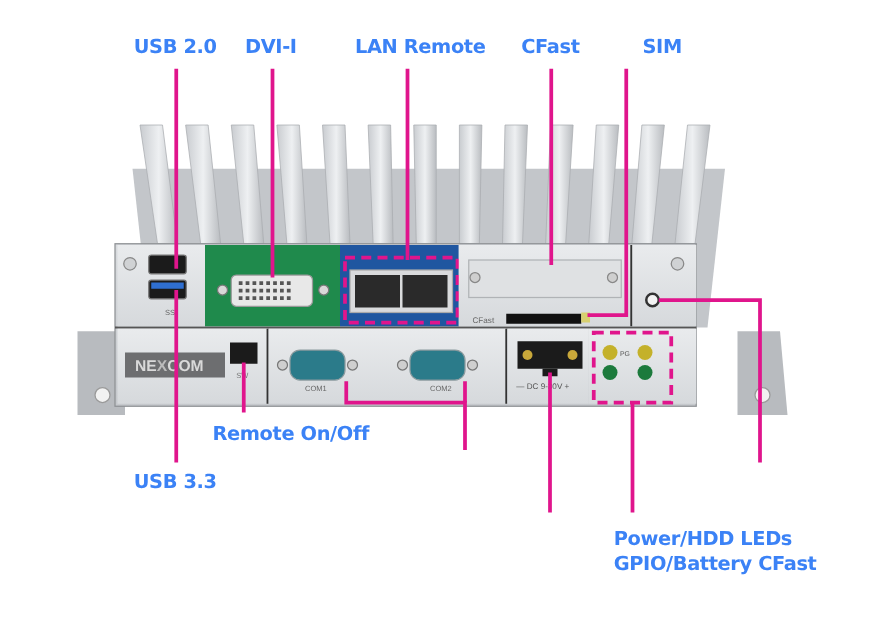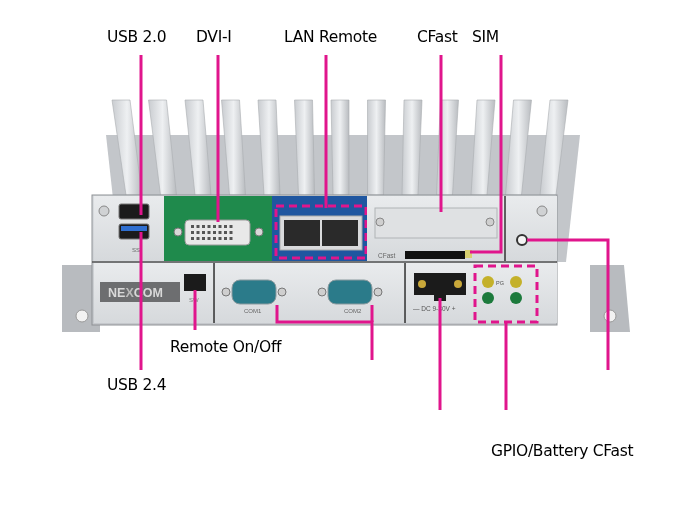--- a/index.html
+++ b/index.html
@@ -1,18 +1,18 @@
 <!DOCTYPE html>
 <html><head>
 <meta charset="utf-8">
 <style>
   html, body { margin:0; padding:0; background:#ffffff; }
   body { width:700px; height:515px; position:relative; overflow:hidden; font-family:"Liberation Sans", sans-serif; }
   #stage { position:absolute; left:0; top:0; width:700px; height:515px; }
-  .label { position:absolute; font-family:"DejaVu Sans", sans-serif; font-weight:normal; font-size:15.5px; color:#000000; white-space:nowrap; letter-spacing:-0.3px; line-height:19px; }
+  .label { position:absolute; font-family:"DejaVu Sans", sans-serif; font-weight:bold; font-size:15.5px; color:#3b82f6; white-space:nowrap; letter-spacing:-0.3px; line-height:19px; }
 </style>
 </head>
 <body>
 
 <div id="stage">
   <svg id="device-svg" width="700" height="515" viewBox="0 0 700 515">
     <defs>
       <linearGradient id="finGrad" x1="0" y1="0" x2="1" y2="0">
         <stop offset="0" stop-color="#c9ccd0"></stop>
         <stop offset="0.5" stop-color="#eef0f2"></stop>
@@ -158,18 +158,19 @@
       <polyline points="440,298 440,410"></polyline>
       <polyline points="506,322 506,410"></polyline>
       <polyline points="527,240 608,240 608,370"></polyline>
     </g>
   </svg>
 
   <div class="label" style="left:107px; top:28px;">USB 2.0</div>
   <div class="label" style="left:196px; top:28px;">DVI-I</div>
   <div class="label" style="left:284px; top:28px;">LAN Remote</div>
   <div class="label" style="left:417px; top:28px;">CFast</div>
-  <div class="label" style="left:472px; top:28px;">SIM</div>
+  <div class="label" style="left:514px; top:28px;">SIM</div>
 
   <div class="label" style="left:170px; top:338px;">Remote On/Off</div>
-  <div class="label" style="left:107px; top:376px;">USB 2.4</div>
+  <div class="label" style="left:107px; top:376px;">USB 3.3</div>
+  <div class="label" style="left:491px; top:422px;">Power/HDD LEDs</div>
   <div class="label" style="left:491px; top:442px;">GPIO/Battery CFast</div>
 </div>
 
 </body></html>

